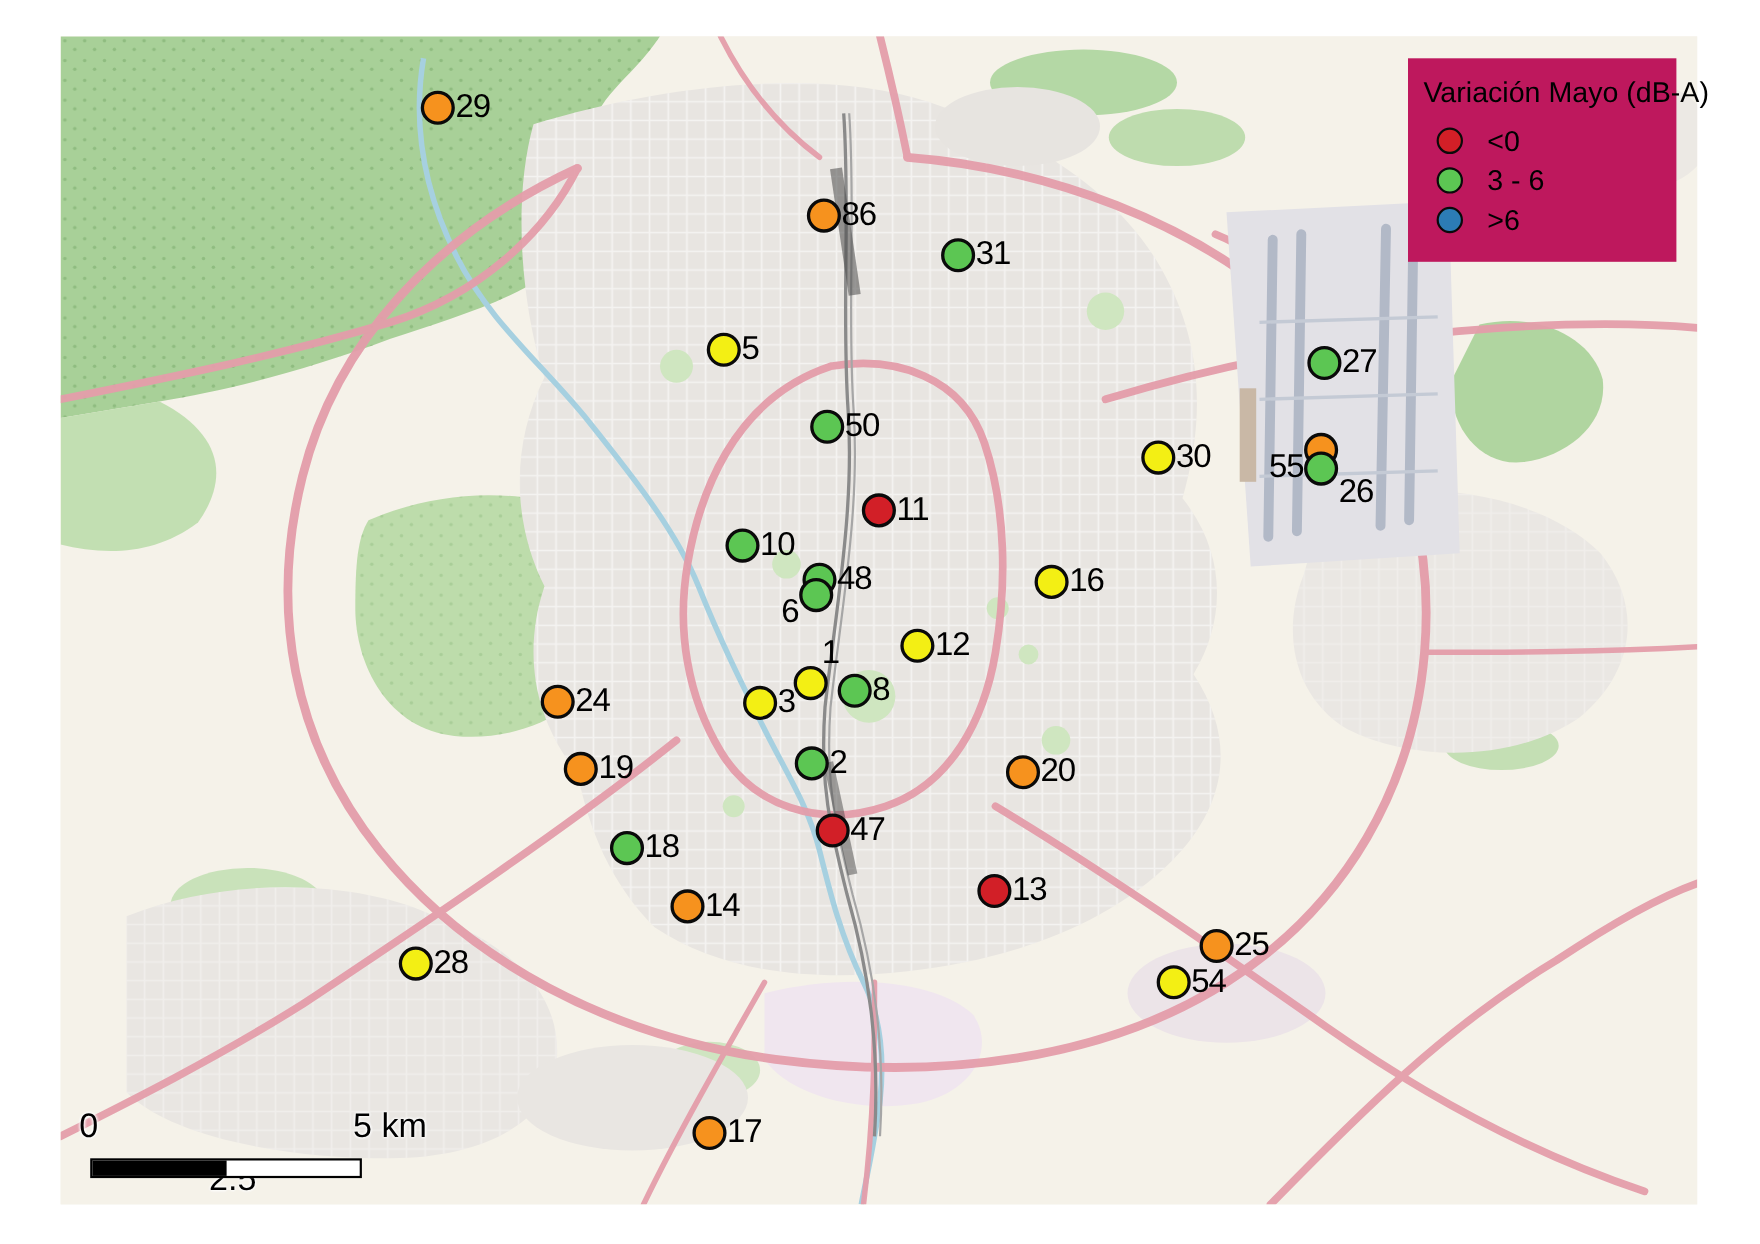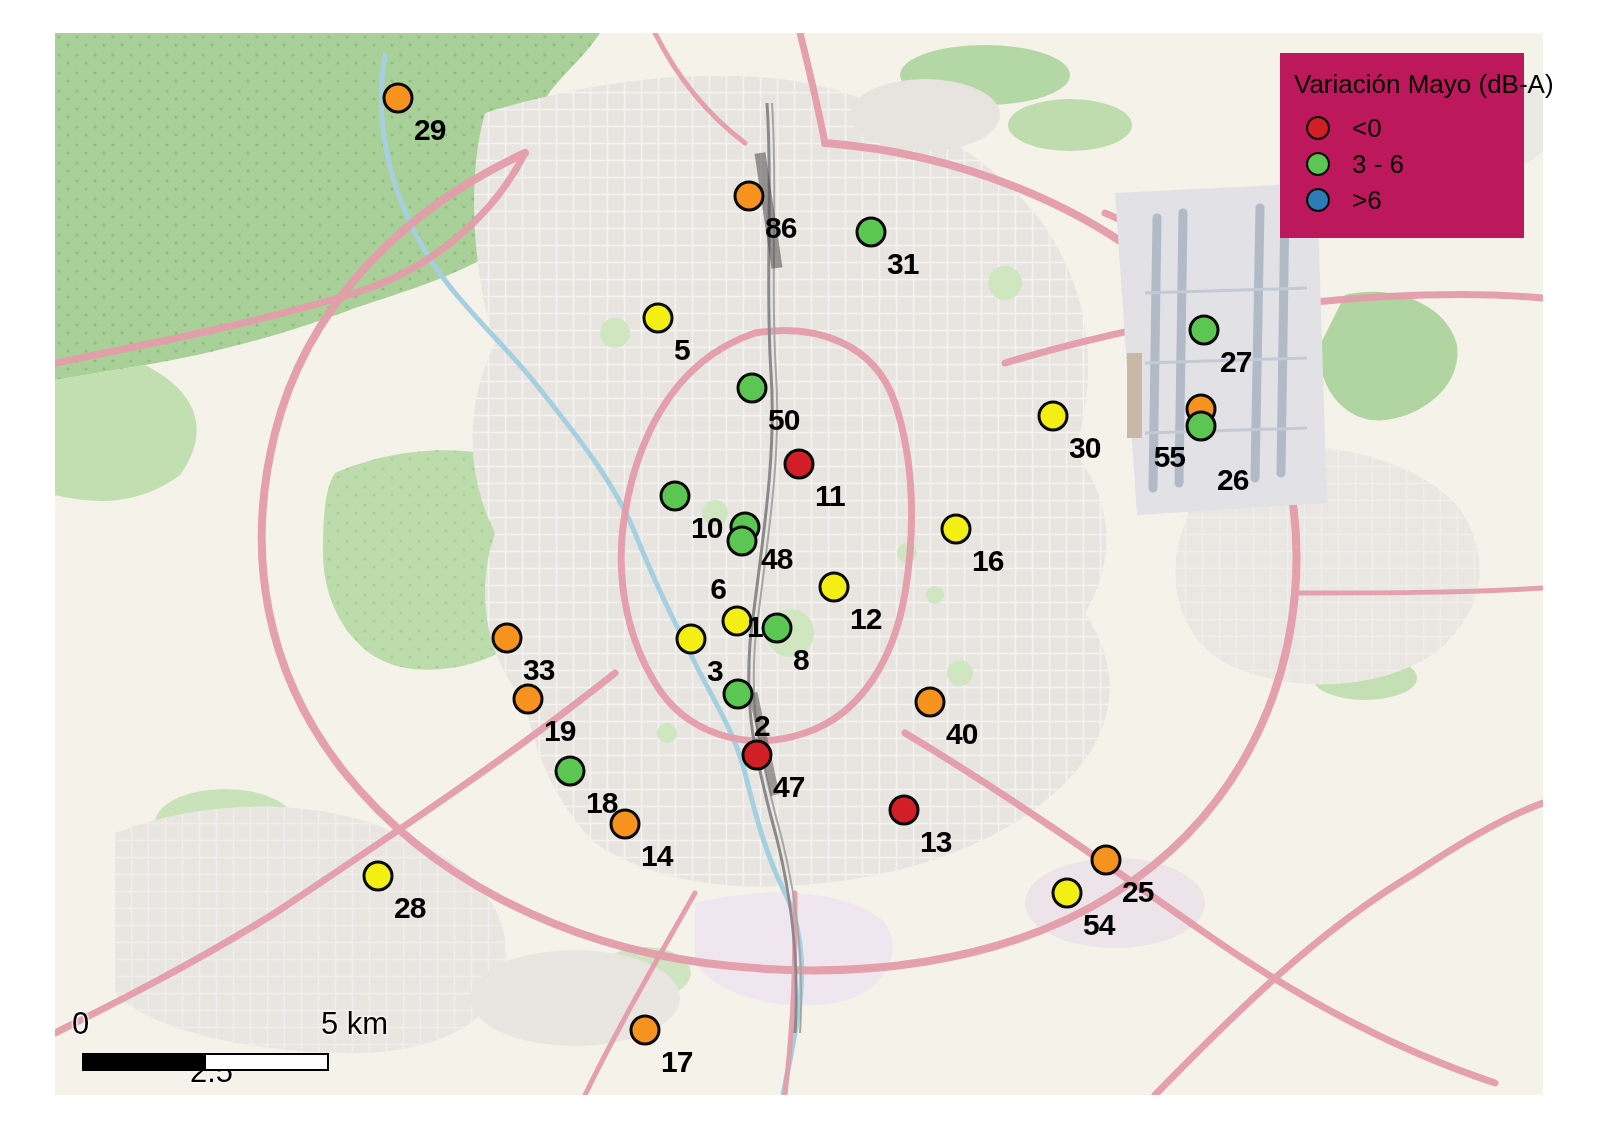--- a/index.html
+++ b/index.html
@@ -6,22 +6,22 @@
   .stage{position:relative;width:1600px;height:1131px;background:#ffffff;overflow:hidden;
          font-family:"Liberation Sans",sans-serif;}
   .map-area{position:absolute;left:55px;top:33px;width:1488px;height:1062px;overflow:hidden;background:#f5f2ea;}
   .map-area svg{display:block;}
 
   
   .markers-layer{position:absolute;left:0;top:0;width:1600px;height:1131px;pointer-events:none;}
   .marker{position:absolute;width:0;height:0;pointer-events:auto;}
   .marker .dot{position:absolute;left:0;top:0;width:31px;height:31px;box-sizing:border-box;
                border:3px solid #0a0a0a;border-radius:50%;transform:translate(-50%,-50%);cursor:pointer;}
-  .marker .lbl{position:absolute;font-size:30px;font-weight:700;color:#000;line-height:1;
-               white-space:nowrap;letter-spacing:-1px;margin-top:33px;}
+  .marker .lbl{position:absolute;font-size:30px;font-weight:400;color:#000;line-height:1;
+               white-space:nowrap;letter-spacing:-1px;}
   .marker.side-right .lbl{left:16px;top:0;transform:translateY(-52%);}
   .marker.side-left .lbl{right:16px;top:16px;transform:translateY(-52%);}
   .marker.side-above-right .lbl{left:10px;top:-12px;transform:translateY(-100%);}
   .marker.side-below-right .lbl{left:16px;top:6px;transform:none;}
 
   
   .legend{position:absolute;left:1280px;top:53px;width:244px;background:#be185d;
           padding:16px 8px 20px 12px;box-sizing:border-box;}
   .legend-title{font-size:26px;color:#000;margin:0 0 10px 2px;white-space:nowrap;}
   .legend-item{display:flex;align-items:center;height:36px;}
@@ -206,33 +206,33 @@
       <div class="marker side-right" title="3 - 6" style="left: 777px; top: 628px;">
       <span class="dot" style="background: rgb(92, 198, 83);"></span>
       <span class="lbl">8</span>
     </div>
       <div class="marker side-right" title="1,5 - 3" style="left: 691px; top: 639px;">
       <span class="dot" style="background: rgb(243, 239, 20);"></span>
       <span class="lbl">3</span>
     </div>
       <div class="marker side-right" title="0 - 1,5" style="left: 507px; top: 638px;">
       <span class="dot" style="background: rgb(246, 146, 30);"></span>
-      <span class="lbl">33</span>
+      <span class="lbl">24</span>
     </div>
       <div class="marker side-right" title="0 - 1,5" style="left: 528px; top: 699px;">
       <span class="dot" style="background: rgb(246, 146, 30);"></span>
       <span class="lbl">19</span>
     </div>
       <div class="marker side-right" title="3 - 6" style="left: 738px; top: 694px;">
       <span class="dot" style="background: rgb(92, 198, 83);"></span>
       <span class="lbl">2</span>
     </div>
       <div class="marker side-right" title="0 - 1,5" style="left: 930px; top: 702px;">
       <span class="dot" style="background: rgb(246, 146, 30);"></span>
-      <span class="lbl">40</span>
+      <span class="lbl">20</span>
     </div>
       <div class="marker side-right" title="&lt;0" style="left: 757px; top: 755px;">
       <span class="dot" style="background: rgb(210, 31, 39);"></span>
       <span class="lbl">47</span>
     </div>
       <div class="marker side-right" title="3 - 6" style="left: 570px; top: 771px;">
       <span class="dot" style="background: rgb(92, 198, 83);"></span>
       <span class="lbl">18</span>
     </div>
       <div class="marker side-right" title="&lt;0" style="left: 904px; top: 810px;">

